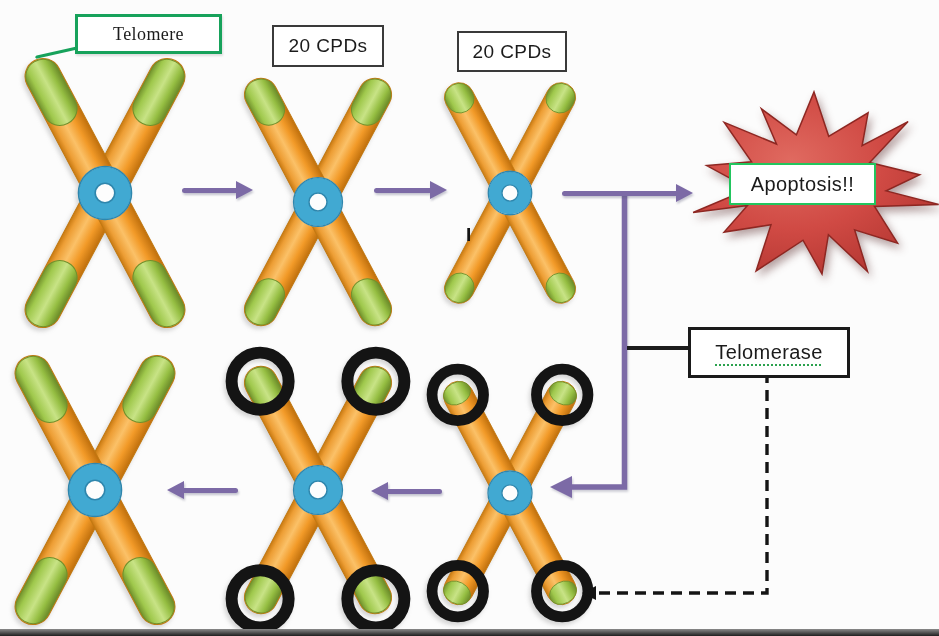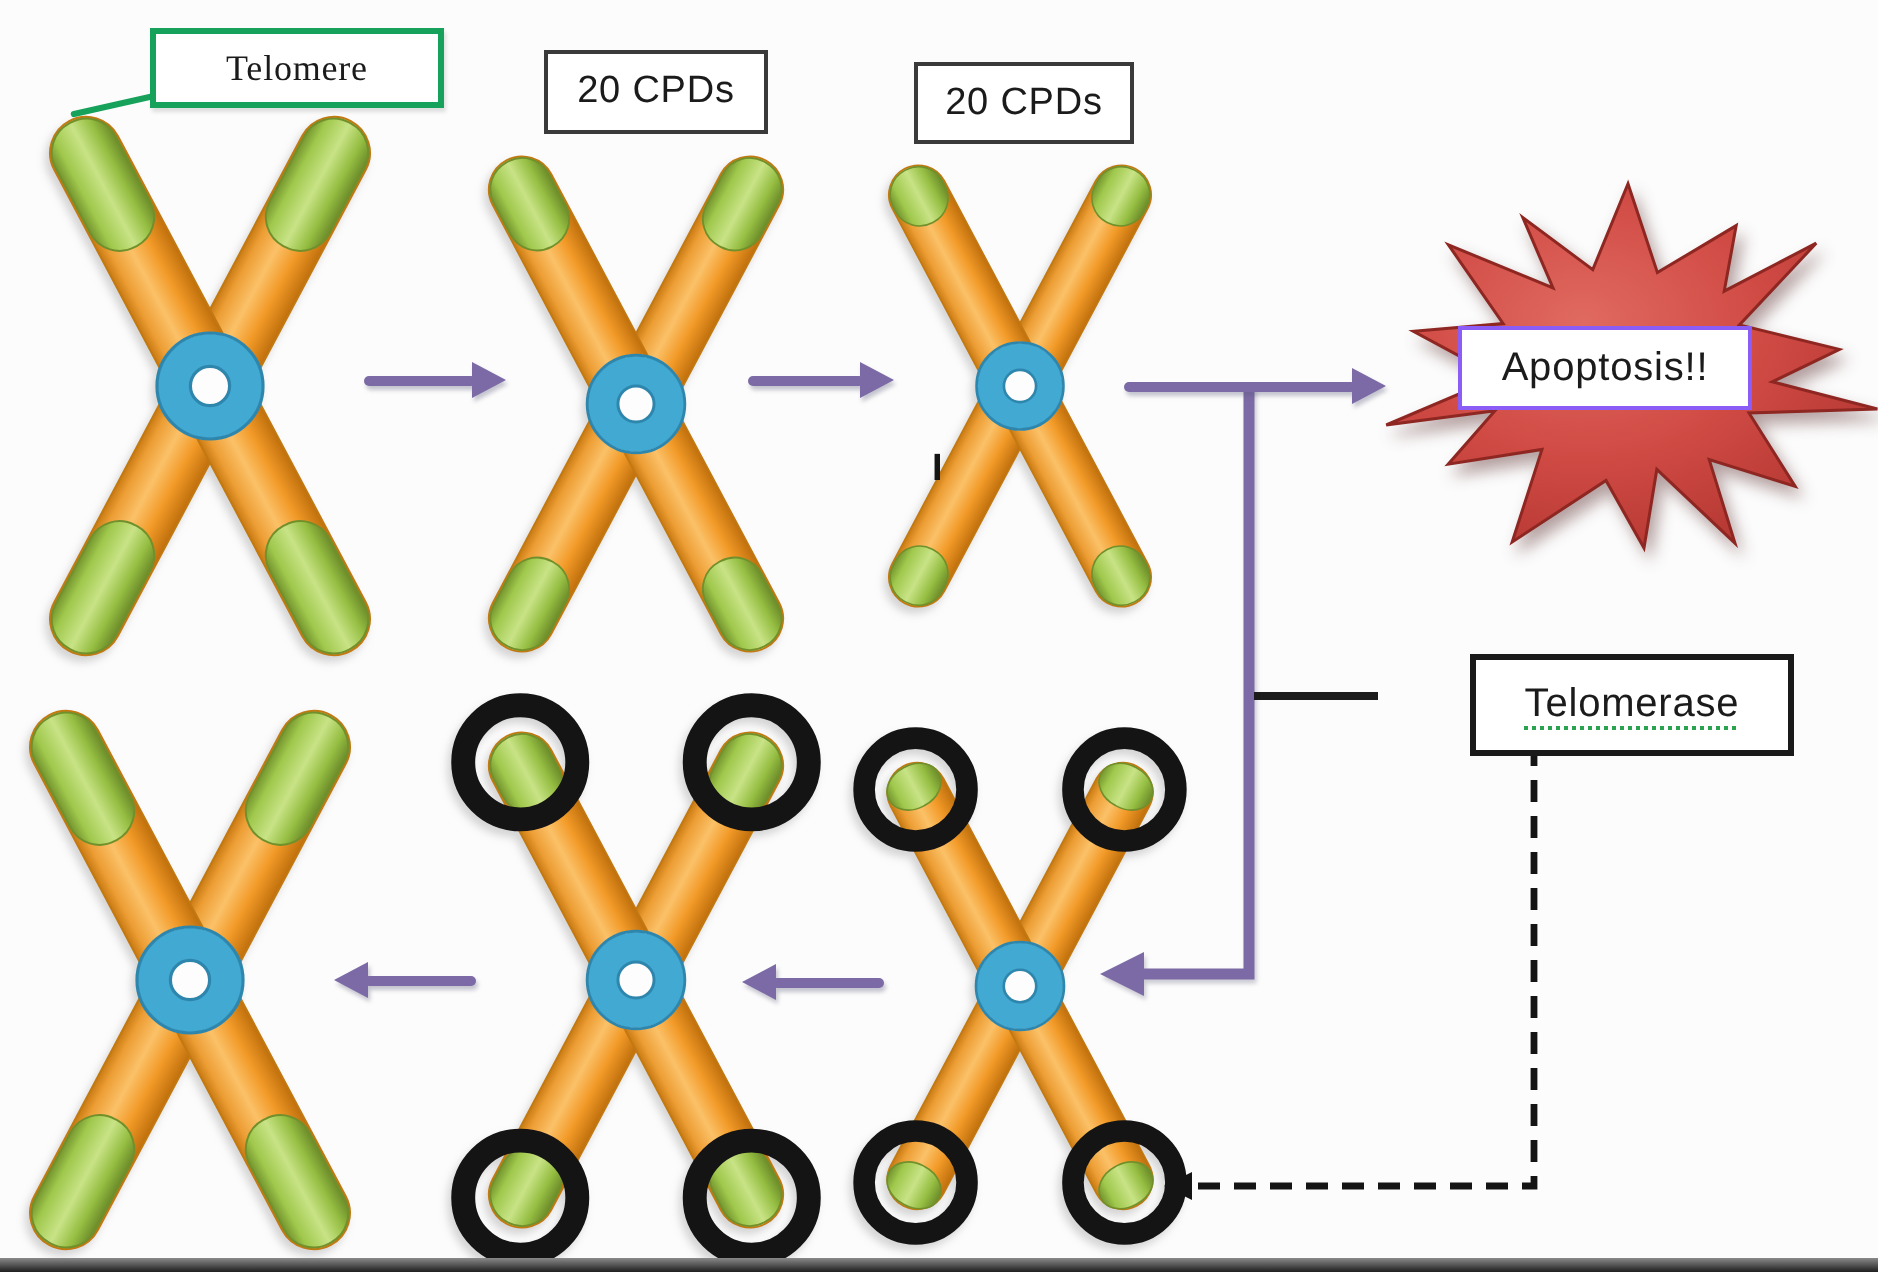--- a/index.html
+++ b/index.html
@@ -19,23 +19,23 @@
   #c4{left:415px;top:343px;}
   #c5{left:223px;top:340px;}
   #c6{left:0px;top:340px;}
 
   .box{position:absolute;background:#fff;display:flex;align-items:center;justify-content:center;
     text-align:center;z-index:5;letter-spacing:.4px;}
   #telomere-box{left:75px;top:14px;width:141px;height:34px;border:3px solid var(--emerald);
     font-size:18px;box-shadow:1px 2px 2px rgba(0,0,0,.12);font-family:Liberation Serif, serif;}
   #cpd40-box{left:272px;top:25px;width:108px;height:38px;border:2px solid #3a3a3a;font-size:19px;}
   #cpd20-box{left:457px;top:31px;width:106px;height:37px;border:2px solid #3a3a3a;font-size:19px;}
-  #apoptosis-box{left:729px;top:163px;width:143px;height:38px;border:2px solid #8b5cf6;
+  #apoptosis-box{left:729px;top:163px;width:143px;height:38px;border:2px solid #22c55e;
     font-size:20px;z-index:6;}
-  #telomerase-box{left:688px;top:327px;width:156px;height:45px;border:3px solid #1a1a1a;font-size:20px;margin-left:47px;}
+  #telomerase-box{left:688px;top:327px;width:156px;height:45px;border:3px solid #1a1a1a;font-size:20px;}
   #telomerase-box .u{text-decoration:underline dotted #2BA24E 2px;text-underline-offset:5px;}
 
   .arr{position:absolute;height:19px;z-index:3;filter:drop-shadow(1px 2px 1px rgba(90,90,120,.35));}
   .arr .shaft{position:absolute;top:7px;height:5px;background:var(--purple);border-radius:2.5px;}
   .arr .head{position:absolute;top:0;width:0;height:0;
     border-top:9.5px solid transparent;border-bottom:9.5px solid transparent;}
   .arr-r .shaft{left:0;right:15px;}
   .arr-r .head{right:0;border-left:17px solid var(--purple);}
   .arr-l .shaft{left:15px;right:0;}
   .arr-l .head{left:0;border-right:17px solid var(--purple);}

